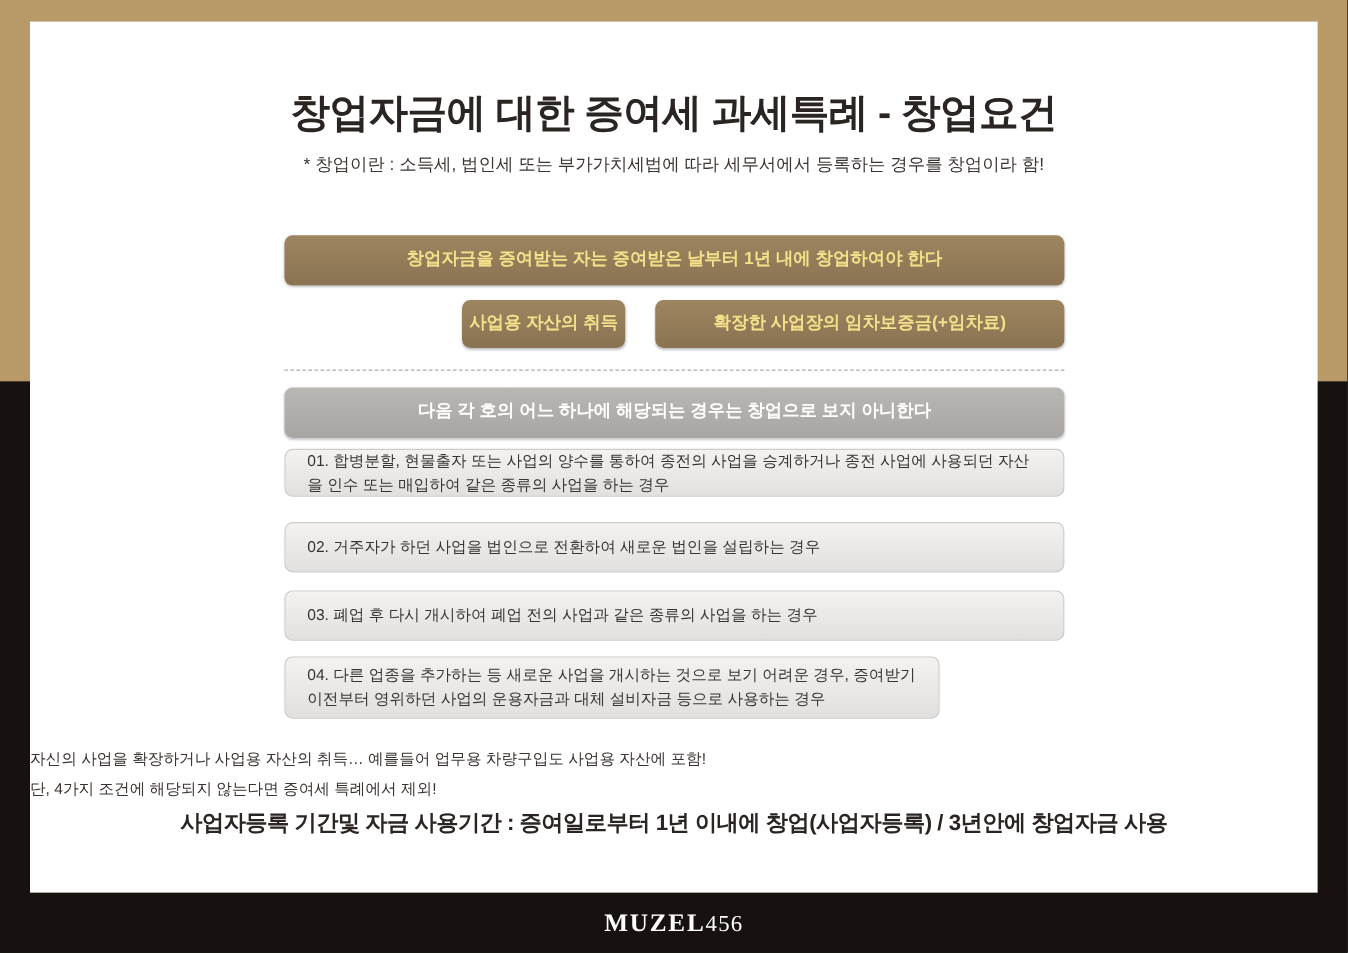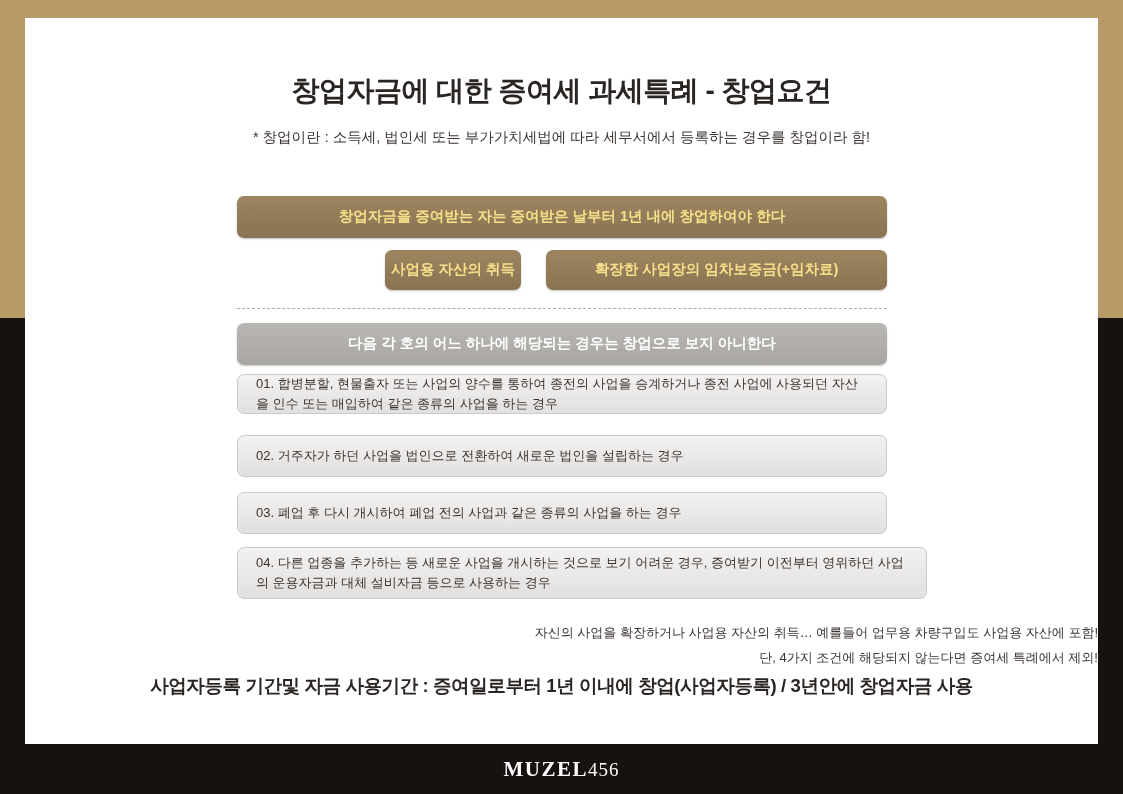--- a/index.html
+++ b/index.html
@@ -44,21 +44,21 @@
   .footer-logo .num { font-weight: normal; font-size: 19px; letter-spacing: 1px;}
 
   
   .content {
     position: absolute; left: 25px; top: 18px; width: 1073px; height: 726px;
   }
   h1.title {
     margin: 0;
     position: absolute; left: 0; top: 54px; width: 1073px;
     text-align: center;
-    font-size: 28px;
+    font-size: 33px;
     font-weight: bold;
     color: #2a2522;
     letter-spacing: -0.5px;
   }
   .subtitle {
     position: absolute; left: 0; top: 110px; width: 1073px;
     text-align: center;
     font-size: 14.5px;
     color: #3a3330;
   }
@@ -95,21 +95,21 @@
     line-height: 1.55;
   }
 
   .divider {
     position: absolute;
     border-top: 1px dashed #b0aca8;
     height: 0;
   }
 
   .note {
-    position: absolute; width: 1073px; left: 0; text-align: right;
+    position: absolute; width: 1073px; left: 0; text-align: left;
     font-size: 13px; color: #3a3330;
   }
   .bottom-strong {
     position: absolute; width: 1073px; left: 0;
     text-align: center;
     font-size: 18.5px;
     font-weight: bold;
     color: #2a2522;
     letter-spacing: -0.4px;
   }
@@ -132,21 +132,21 @@
     <div class="box brown" style="left:360px; top:232px; width:136px; height:40px;">사업용 자산의 취득</div>
     <div class="box brown" style="left:521px; top:232px; width:341px; height:40px;">확장한 사업장의 임차보증금(+임차료)</div>
 
     <div class="divider" style="left:212px; top:290px; width:650px;"></div>
 
     <div class="box gray-head" style="left:212px; top:305px; width:650px; height:42px;">다음 각 호의 어느 하나에 해당되는 경우는 창업으로 보지 아니한다</div>
 
     <div class="box light" style="left:212px; top:356px; width:650px; height:40px;">01. 합병분할, 현물출자 또는 사업의 양수를 통하여 종전의 사업을 승계하거나 종전 사업에 사용되던 자산을 인수 또는 매입하여 같은 종류의 사업을 하는 경우</div>
     <div class="box light" style="left:212px; top:417px; width:650px; height:42px;">02. 거주자가 하던 사업을 법인으로 전환하여 새로운 법인을 설립하는 경우</div>
     <div class="box light" style="left:212px; top:474px; width:650px; height:42px;">03. 폐업 후 다시 개시하여 폐업 전의 사업과 같은 종류의 사업을 하는 경우</div>
-    <div class="box light" style="left:212px; top:529px; width:690px; height:52px;">04. 다른 업종을 추가하는 등 새로운 사업을 개시하는 것으로 보기 어려운 경우, 증여받기 이전부터 영위하던 사업의 운용자금과 대체 설비자금 등으로 사용하는 경우</div>
+    <div class="box light" style="left:212px; top:529px; width:546px; height:52px;">04. 다른 업종을 추가하는 등 새로운 사업을 개시하는 것으로 보기 어려운 경우, 증여받기 이전부터 영위하던 사업의 운용자금과 대체 설비자금 등으로 사용하는 경우</div>
 
     <div class="note" style="top:606px;">자신의 사업을 확장하거나 사업용 자산의 취득… 예를들어 업무용 차량구입도 사업용 자산에 포함!</div>
     <div class="note" style="top:631px;">단, 4가지 조건에 해당되지 않는다면 증여세 특례에서 제외!</div>
 
     <div class="bottom-strong" style="top:655px;">사업자등록 기간및 자금 사용기간 : 증여일로부터 1년 이내에 창업(사업자등록) / 3년안에 창업자금 사용</div>
   </div>
 
   <div class="footer-bar">
     <div class="footer-logo">
       <span>MUZEL</span><span class="num">456</span>

